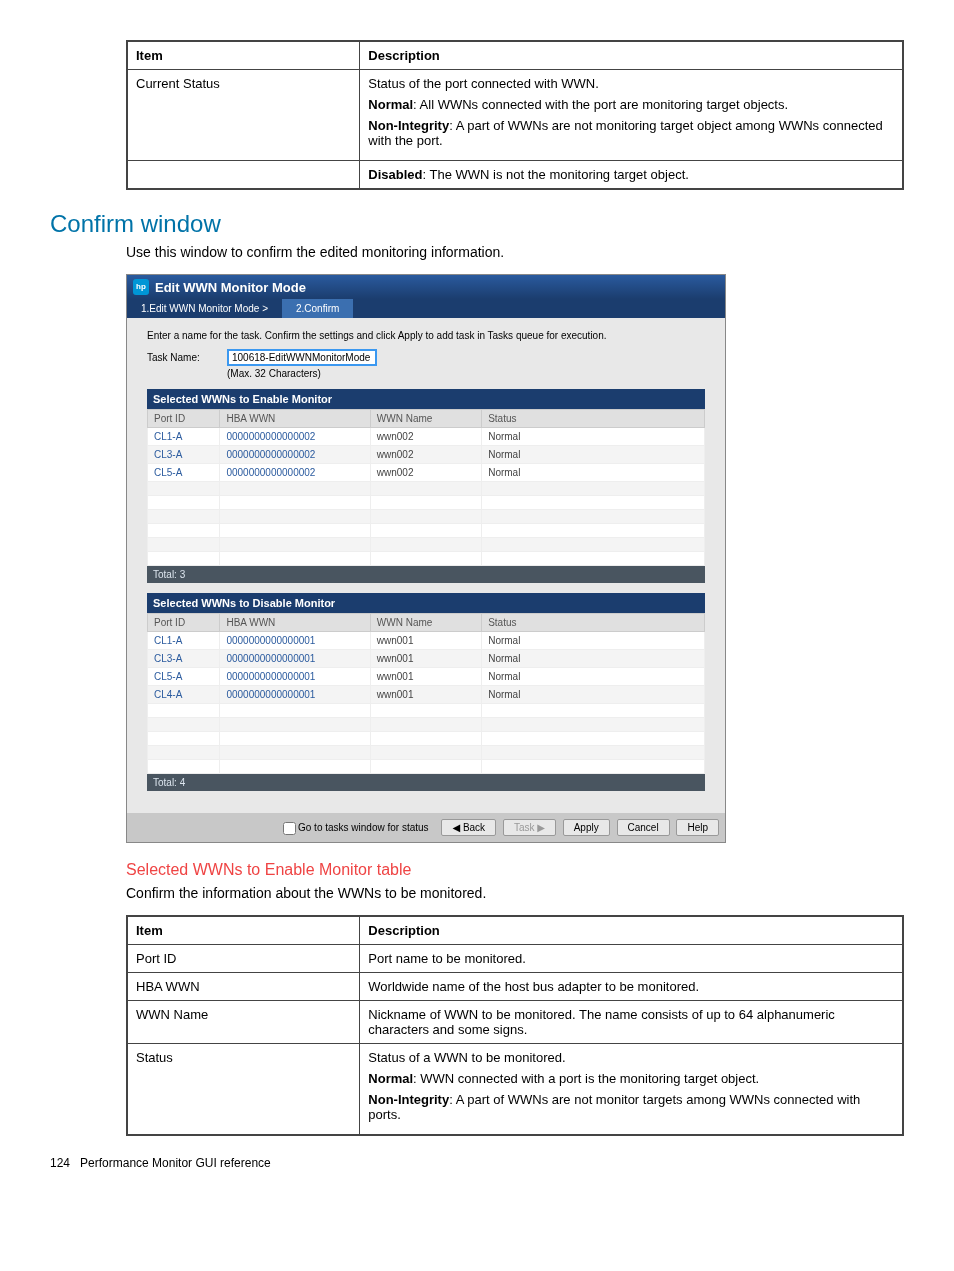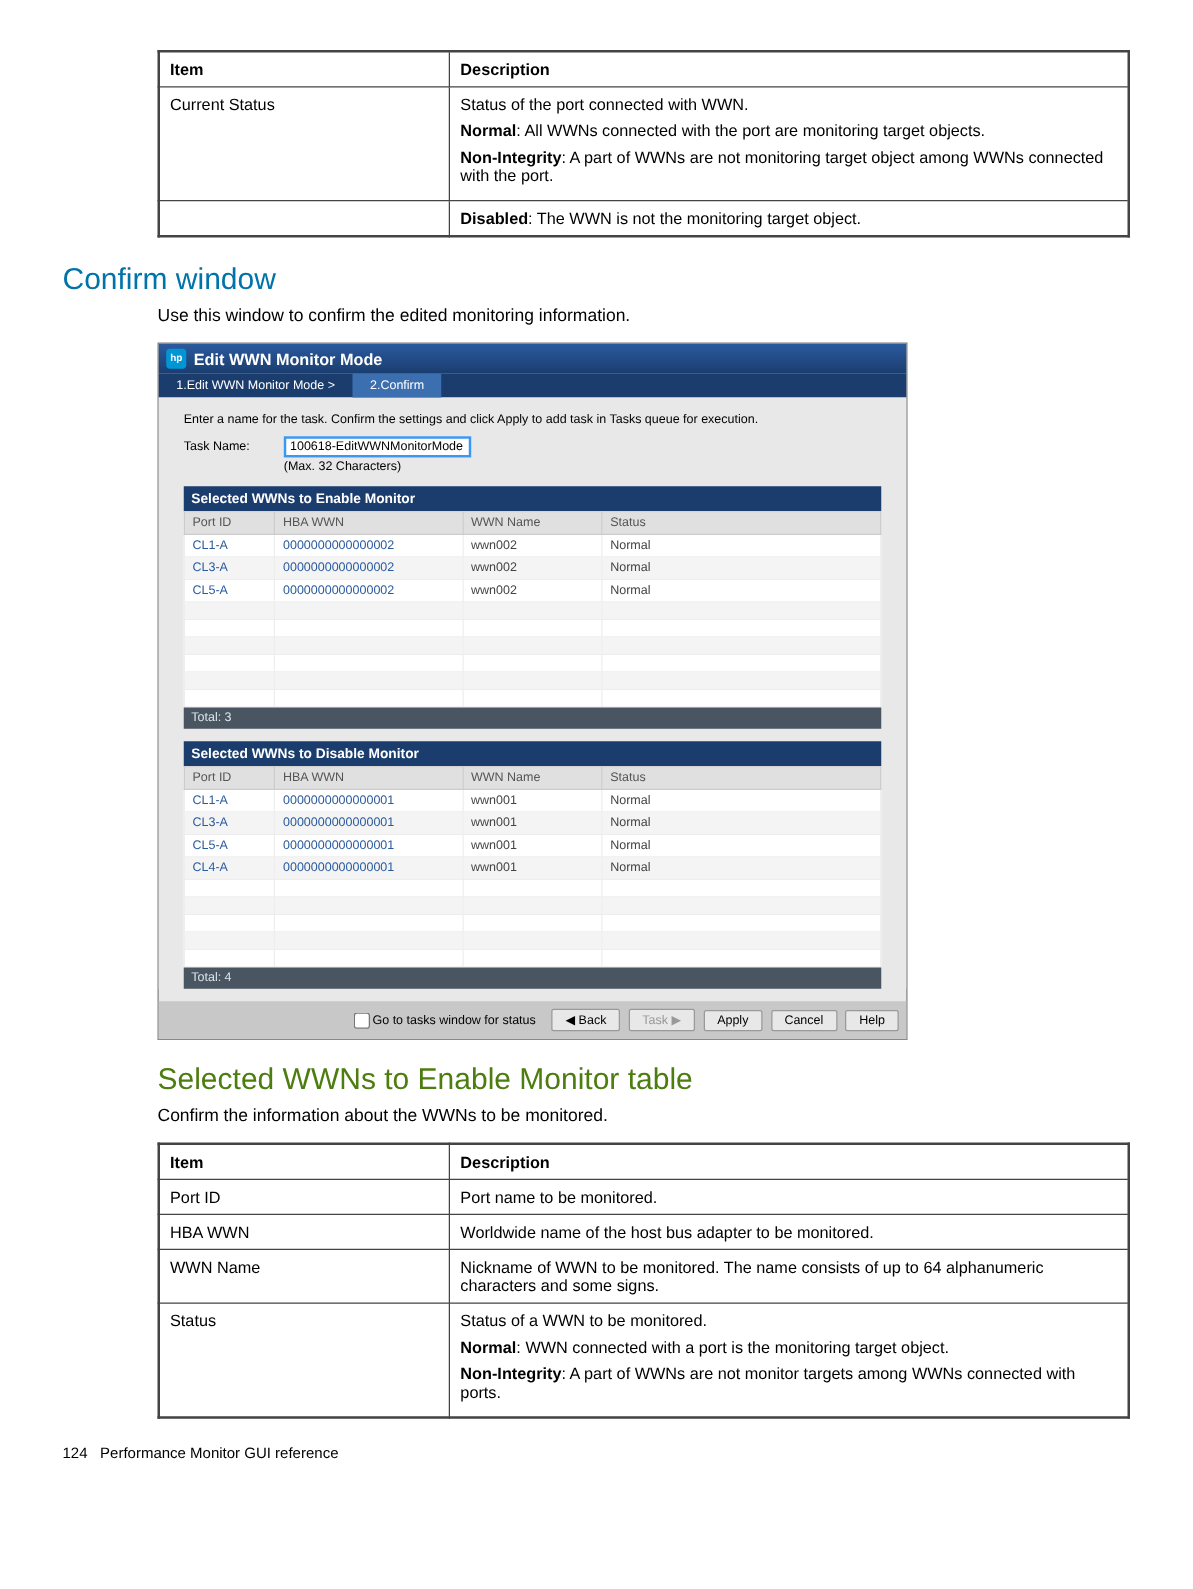--- a/index.html
+++ b/index.html
@@ -2,31 +2,31 @@
 <html><head>
 <meta charset="utf-8">
 <style>
   * { box-sizing: border-box; margin: 0; padding: 0; }
   body { font-family: Arial, Helvetica, sans-serif; background: #fff; color: #000; width: 954px; margin: 0 auto; padding: 40px 50px 20px 50px; font-size: 13px; }
   .outer-table { width: 100%; border-collapse: collapse; margin-bottom: 20px; border: 2px solid #444; }
   .outer-table th, .outer-table td { border: 1px solid #444; padding: 6px 8px; text-align: left; vertical-align: top; font-size: 13px; }
   .outer-table th { font-weight: bold; }
   .outer-table .desc-line { margin-bottom: 6px; }
   h2.section { color: #0073a8; font-weight: normal; font-size: 24px; margin: 18px 0 2px 0; }
-  h3.subsection { color: #4d7c0f; font-weight: normal; font-size: 24px; margin: 14px 0 4px 76px; }
+  h3.subsection { color: #ef4444; font-weight: normal; font-size: 16px; margin: 14px 0 4px 76px; }
   p.body-text { margin: 6px 0 14px 76px; font-size: 14px; }
   .footer { margin-top: 20px; font-size: 12px; }
   
   .dlg { width: 600px; margin: 0 0 18px 76px; border: 1px solid #888; background: #e8e8e8; font-family: Verdana, Arial, sans-serif; font-size: 10px; }
   .dlg-title { background: linear-gradient(#2a5a9e,#1b3d6e); color: #fff; padding: 4px 6px; font-size: 13px; font-weight: bold; display: flex; align-items: center; }
   .dlg-title .logo { width:16px; height:16px; background:#0096d6; border-radius:3px; margin-right:6px; display:inline-block; font-size:8px; color:#fff; text-align:center; line-height:16px; }
   .dlg-steps { background: #1b3d6e; color:#fff; display:flex; font-size:10px; }
   .dlg-steps .step { padding:4px 14px; }
   .dlg-steps .step.active { background:#3b6fb0; }
-  .dlg-inner { padding: 8px 20px 0 20px; background:#e8e8e8; }
+  .dlg-inner { padding: 8px 20px 12px 20px; background:#e8e8e8; }
   .dlg-inner .instr { font-size:10px; margin:4px 0 8px 0; }
   .tn-row { display:flex; align-items:center; margin-bottom:2px; }
   .tn-label { width:80px; font-size:10px; }
   .tn-input { border:2px solid #3b98f0; background:#fff; padding:1px 3px; font-size:10px; width:150px; }
   .tn-hint { margin-left:80px; font-size:10px; margin-bottom:10px;}
   .tbl-head { background:#1b3d6e; color:#fff; font-weight:bold; padding:4px 6px; font-size:11px; }
   .data-table { width:100%; border-collapse:collapse; background:#fff; }
   .data-table th { background:#e0e0e0; color:#555; font-weight:normal; font-size:10px; padding:3px 6px; border:1px solid #ccc; text-align:left; }
   .data-table td { font-size:10px; padding:3px 6px; border:1px solid #eee; color:#2a5a9e; }
   .data-table td.plain { color:#444; }

